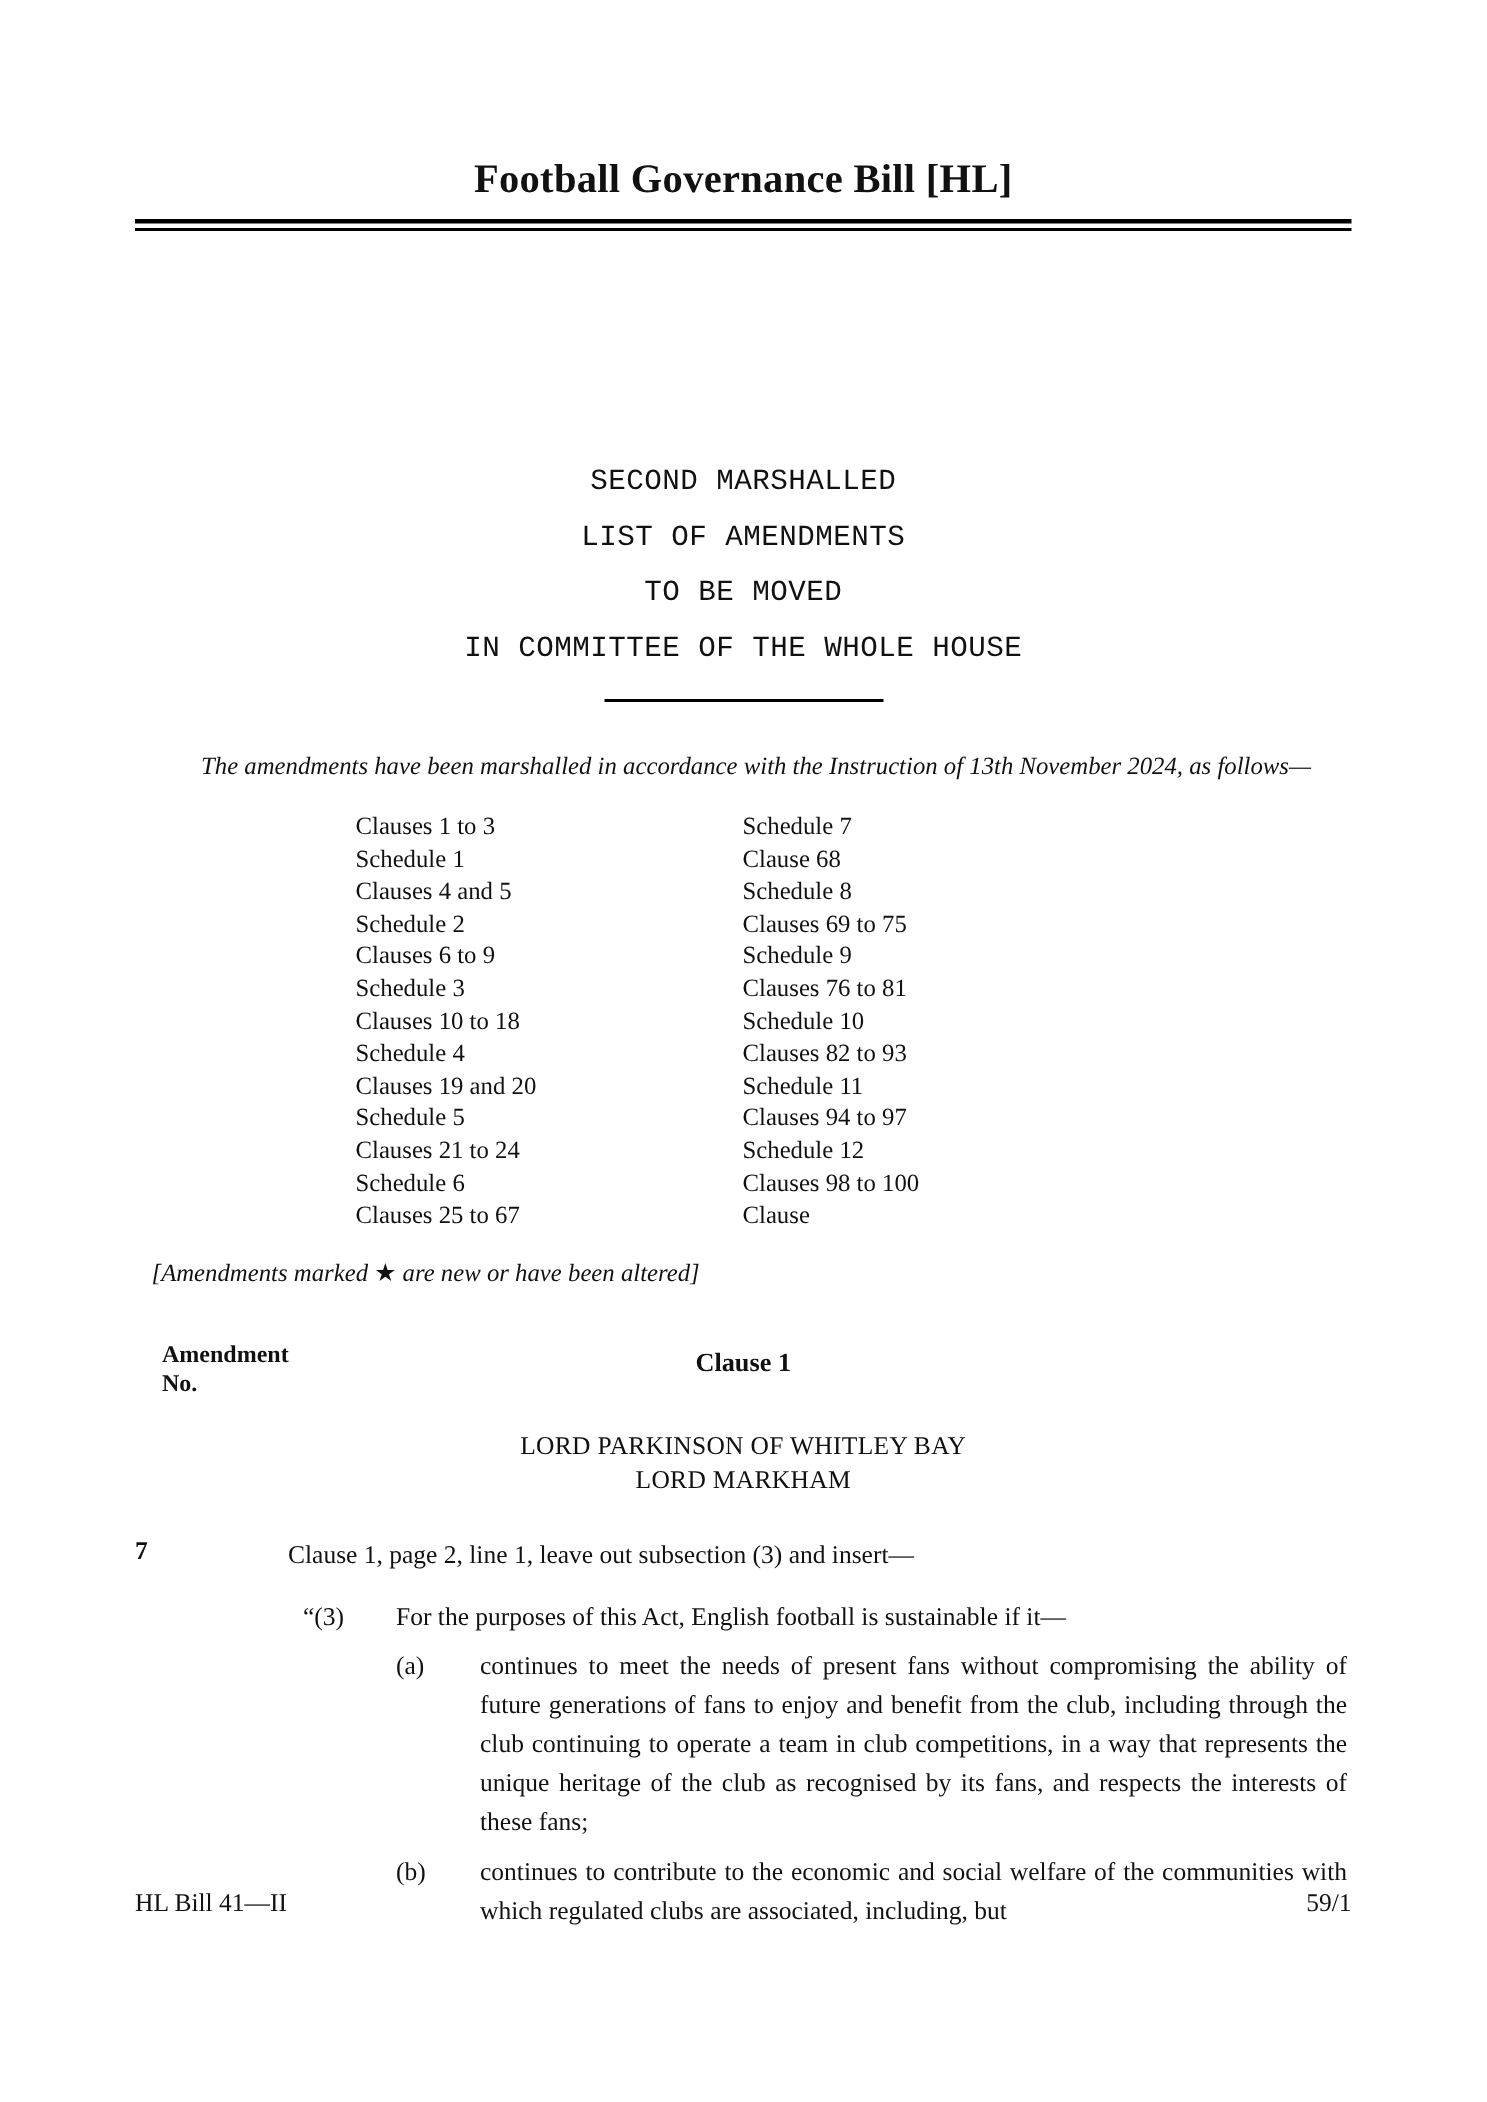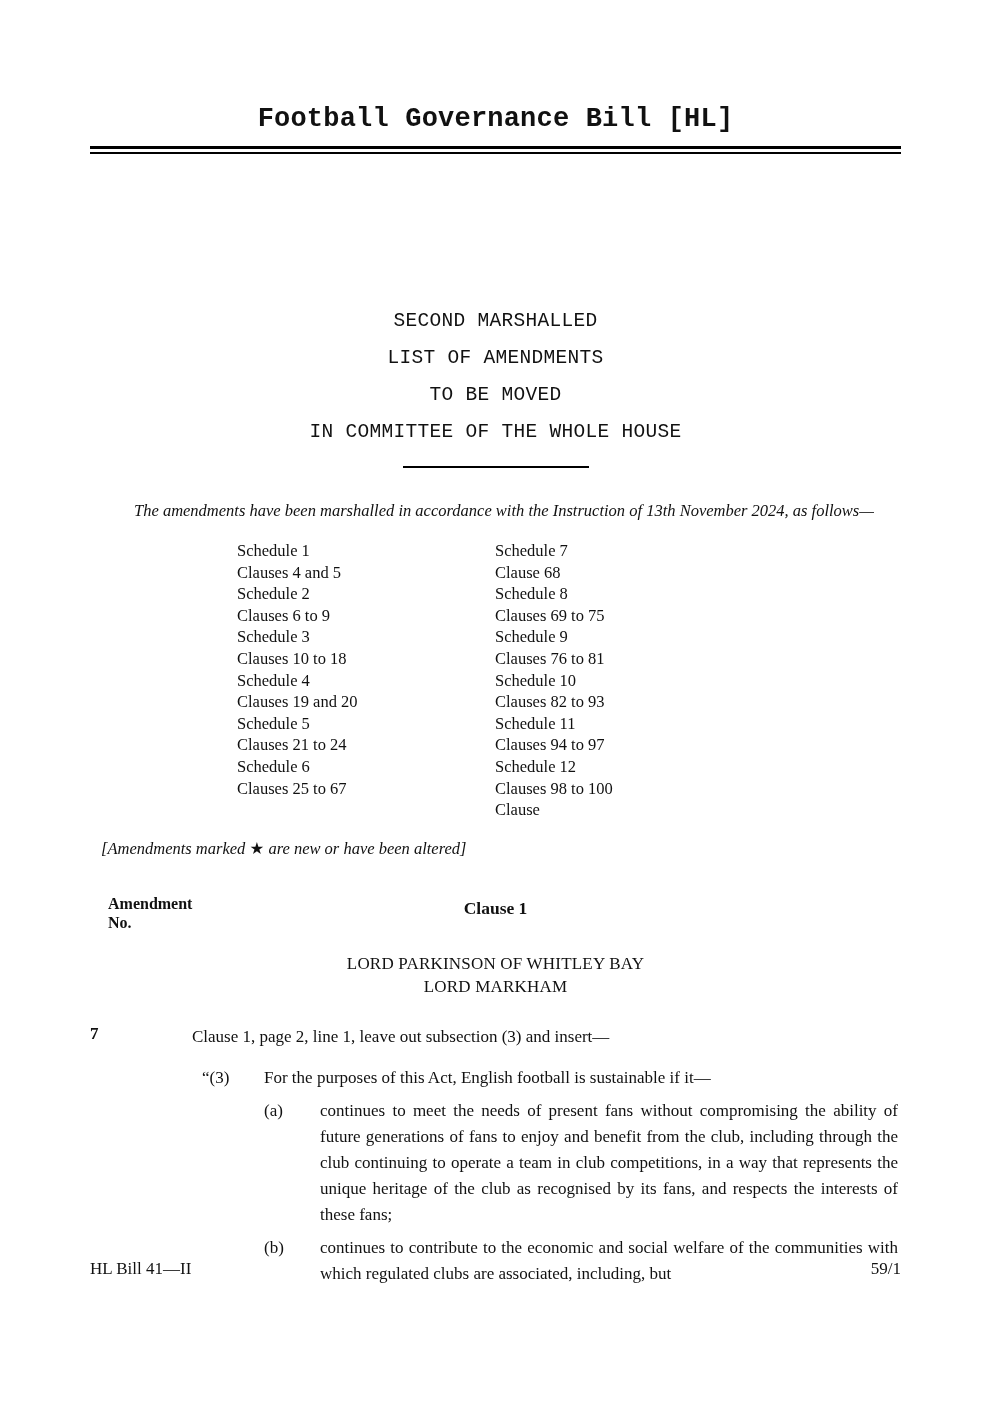--- a/index.html
+++ b/index.html
@@ -23,21 +23,20 @@
   
   .doc-title {
     position: absolute;
     left: 90px;
     top: 104px;
     width: 811px;
     text-align: center;
     font-size: 27px;
     font-weight: bold;
     letter-spacing: 0.2px;
-    font-family: Liberation Mono, monospace;
   }
   .title-rules {
     position: absolute;
     left: 90px;
     top: 146px;
     width: 811px;
   }
   .rule-thick {
     height: 3px;
     background: #000000;
@@ -252,20 +251,21 @@
   </div>
 
   <div class="divider-wrap">
     <div class="divider-rule"></div>
   </div>
 
   <div class="instruction"><span class="lead-indent"></span><span>The amendments have been marshalled in accordance with the Instruction of 13th November 2024, as follows—</span></div>
 
   <div class="contents">
     <div class="contents-col">
+      <div class="contents-item">Clauses 1 to 3</div>
       <div class="contents-item">Schedule 1</div>
       <div class="contents-item">Clauses 4 and 5</div>
       <div class="contents-item">Schedule 2</div>
       <div class="contents-item">Clauses 6 to 9</div>
       <div class="contents-item">Schedule 3</div>
       <div class="contents-item">Clauses 10 to 18</div>
       <div class="contents-item">Schedule 4</div>
       <div class="contents-item">Clauses 19 and 20</div>
       <div class="contents-item">Schedule 5</div>
       <div class="contents-item">Clauses 21 to 24</div>

